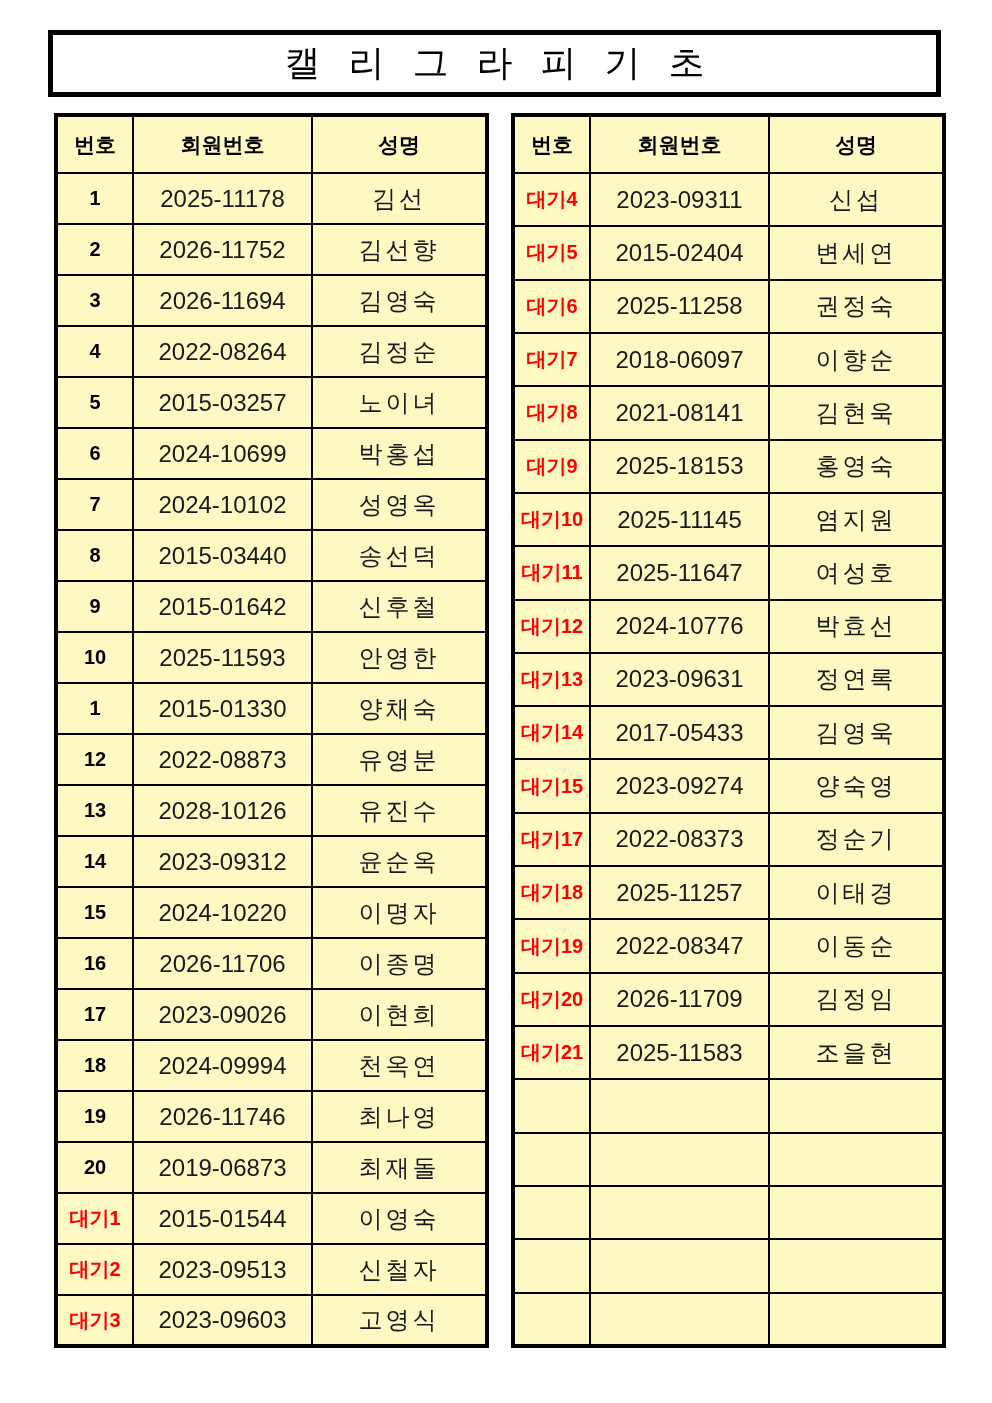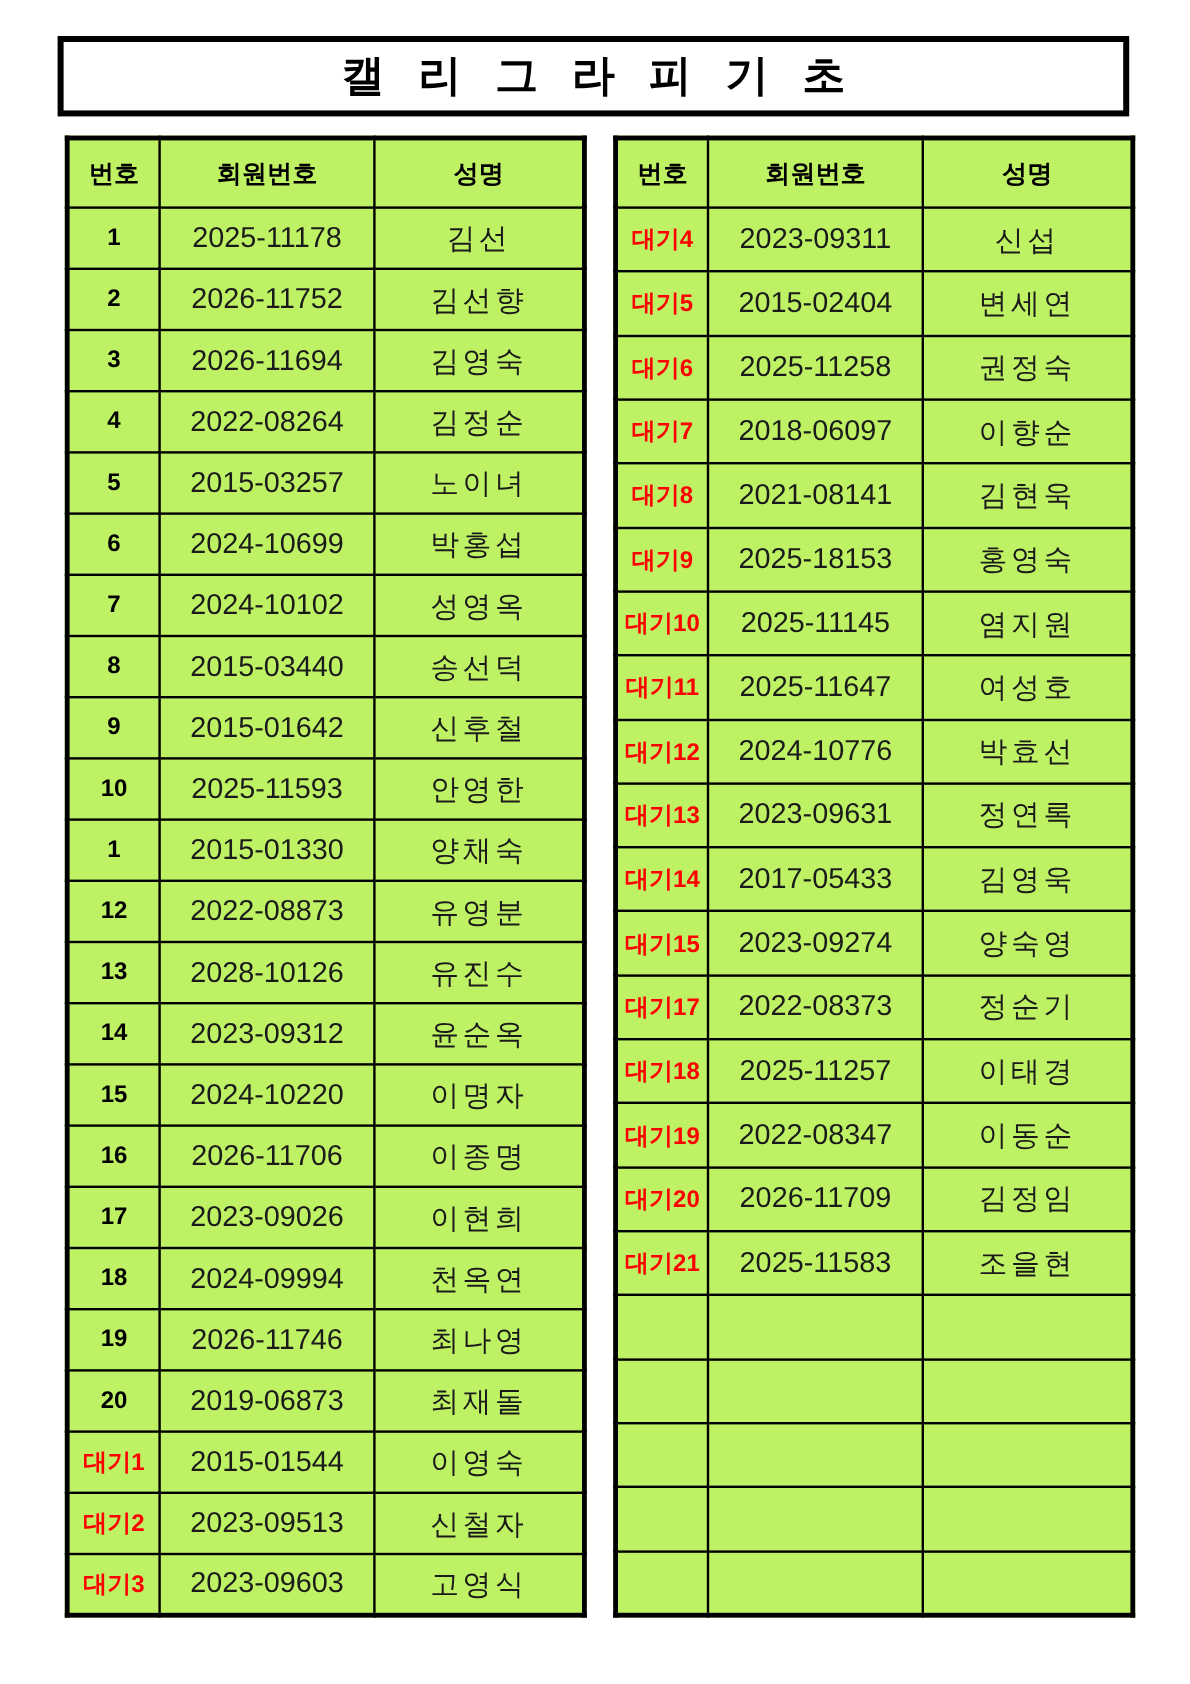--- a/index.html
+++ b/index.html
@@ -18,37 +18,37 @@
   .title-box {
     position: absolute;
     left: 48px; top: 30px;
     width: 893px; height: 67px;
     border: 5px solid #000;
     display: flex; align-items: center; justify-content: center;
     background: #fff;
   }
   .page-title {
     font-size: 36px;
-    font-weight: bold;
+    font-weight: normal;
     color: #000;
     letter-spacing: 9px;
     padding-left: 9px; 
     white-space: nowrap;
   }
   .tables {
     position: absolute;
     left: 54px; top: 113px;
     display: flex;
     gap: 22px;
   }
   table.roster {
     border-collapse: collapse;
     table-layout: fixed;
     width: 431px;
-    background: #bef264;
+    background: #fef9c3;
     border: 4px solid #000;
   }
   table.roster th, table.roster td {
     border: 2px solid #000;
     padding: 0;
     text-align: center;
     vertical-align: middle;
     overflow: hidden;
     white-space: nowrap;
   }

